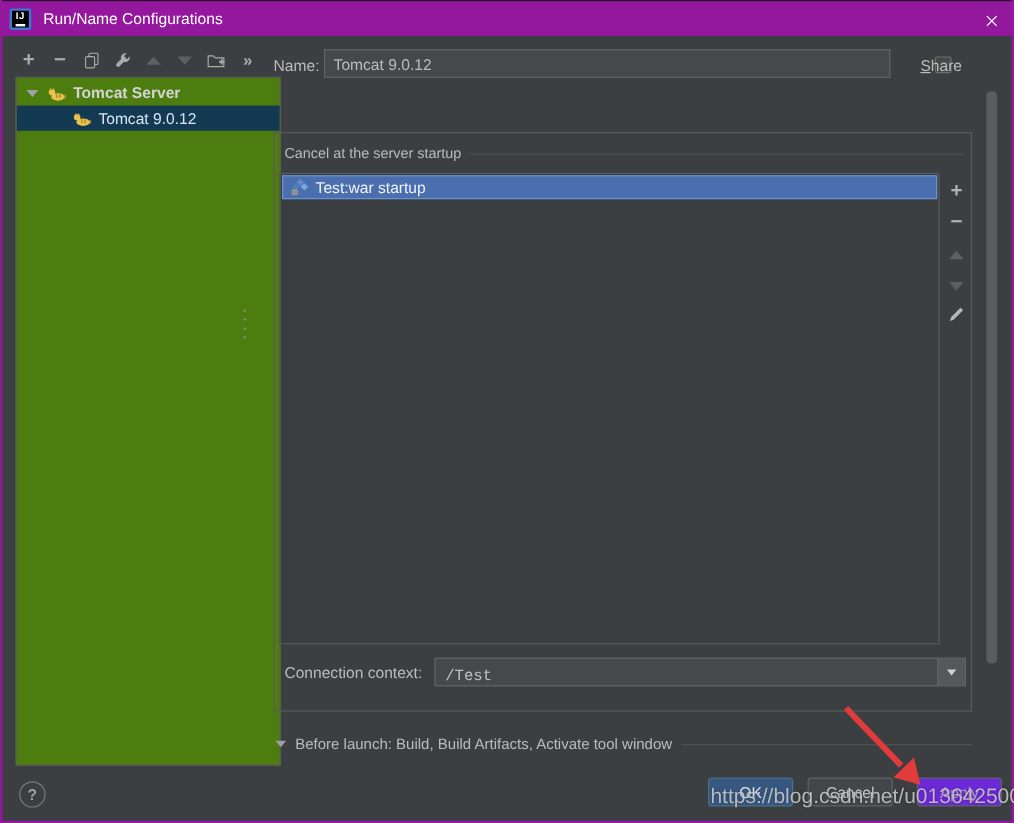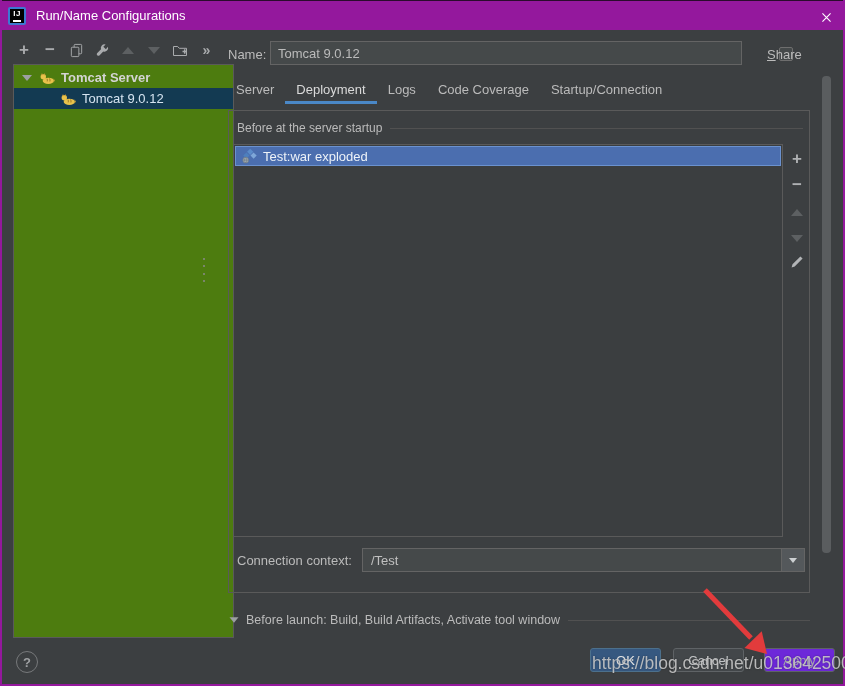--- a/index.html
+++ b/index.html
@@ -62,21 +62,21 @@
   .group-header .line, .before-launch .line { flex:1; height:1px; background:#515151; margin-left:8px; }
 
   .deploy-list { position:absolute; left:233px; top:144px; width:550px; height:393px; border:1px solid #5a5a5a; background:#3b3e40; }
   .deploy-row { position:absolute; left:1px; top:1px; width:546px; height:20px; background:#4b6eaf; border:1px solid #6b92cf; display:flex; align-items:center; color:#edf2f8; font-size:13px; }
   .deploy-row .a-icon { width:16px; height:16px; margin-left:5px; }
   .deploy-row .d-label { margin-left:6px; }
 
   .side-btn { position:absolute; left:789px; width:16px; height:16px; display:flex; align-items:center; justify-content:center; color:#afb1b3; font-size:17px; font-weight:bold; }
 
   .ctx-label { position:absolute; left:237px; top:553px; font-size:13px; }
-  .combo { position:absolute; left:362px; top:548px; width:443px; height:24px; background:#45494a; border:1px solid #646464; font-size:13px; color:#c0c0c0; display:flex; align-items:center; padding-left:8px; }
+  .combo { position:absolute; left:362px; top:548px; width:443px; height:24px; background:#45494a; border:1px solid #646464; font-size:13px; color:#c0c0c0; display:flex; align-items:flex-end; padding-left:8px;font-family:Liberation Mono, monospace; }
   .combo-btn { position:absolute; right:0; top:0; width:23px; height:22px; background:#54585b; border-left:1px solid #646464; display:flex; align-items:center; justify-content:center; }
   .combo-btn .tri-down { border-top-color:#cdd0d2; border-left-width:4px; border-right-width:4px; border-top-width:5px; }
 
   
   .before-launch { position:absolute; left:229px; top:613px; width:581px; display:flex; align-items:center; font-size:12.5px; color:#bbbbbb; }
   .before-launch .tri-down { margin-right:7px; transform:scale(0.9); }
 
   
   .help-btn { position:absolute; left:16px; top:651px; width:22px; height:22px; border:1.5px solid #77797b; border-radius:50%; color:#9fa1a3; font-size:13px; font-weight:bold; display:flex; align-items:center; justify-content:center; }
   .btn { position:absolute; top:648px; width:71px; height:24px; border-radius:3px; font-size:13px; font-family:inherit; display:flex; align-items:center; justify-content:center; cursor:pointer; }
@@ -172,47 +172,40 @@
       <i></i>
       <i></i>
       <i></i>
     </div>
 
   <span class="name-label">Name:</span>
   <input class="name-input" value="Tomcat 9.0.12" style="">
   <span class="share-box"></span>
   <span class="share-label"><span class="u">S</span><span>hare</span></span>
 
-  <div class="tabs">
-    <span class="tab">Server</span>
-    <span class="tab active">Deployment</span>
-    <span class="tab">Logs</span>
-    <span class="tab">Code Coverage</span>
-    <span class="tab">Startup/Connection</span>
-  </div>
 
   <div class="content-panel"></div>
 
   <div class="group-header">
-    <span>Before at the server startup</span>
+    <span>Cancel at the server startup</span>
     <span class="line"></span>
   </div>
 
   <div class="deploy-list">
     <div class="deploy-row">
       <span class="a-icon">
         <svg width="16" height="16" viewBox="0 0 16 16">
             <rect x="7" y="1.6" width="4.4" height="4.4" transform="rotate(45 9.2 3.8)" fill="#5b8cc9"></rect>
             <rect x="3.2" y="5.4" width="4.4" height="4.4" transform="rotate(45 5.4 7.6)" fill="#4e7fbd"></rect>
             <rect x="10.4" y="5.4" width="4.4" height="4.4" transform="rotate(45 12.6 7.6)" fill="#7ea7d8"></rect>
             <circle cx="4.7" cy="12.1" r="2.9" fill="#a8b2ba" stroke="#6d7a84" stroke-width=".7"></circle>
             <path d="M1.8 12.1h5.8M4.7 9.2c1.5 1.9 1.5 3.9 0 5.8c-1.5-1.9-1.5-3.9 0-5.8z" stroke="#6d7a84" fill="none" stroke-width=".7"></path>
           </svg>
       </span>
-      <span class="d-label">Test:war exploded</span>
+      <span class="d-label">Test:war startup</span>
     </div>
   </div>
 
   <div class="side-btn" style="top:151px;">+</div>
   <div class="side-btn" style="top:177px;">−</div>
   <div class="side-btn" style="top:204px;">
       <span class="tri-up-dis"></span>
     </div>
   <div class="side-btn" style="top:230px;">
       <span class="tri-down-dis"></span>

